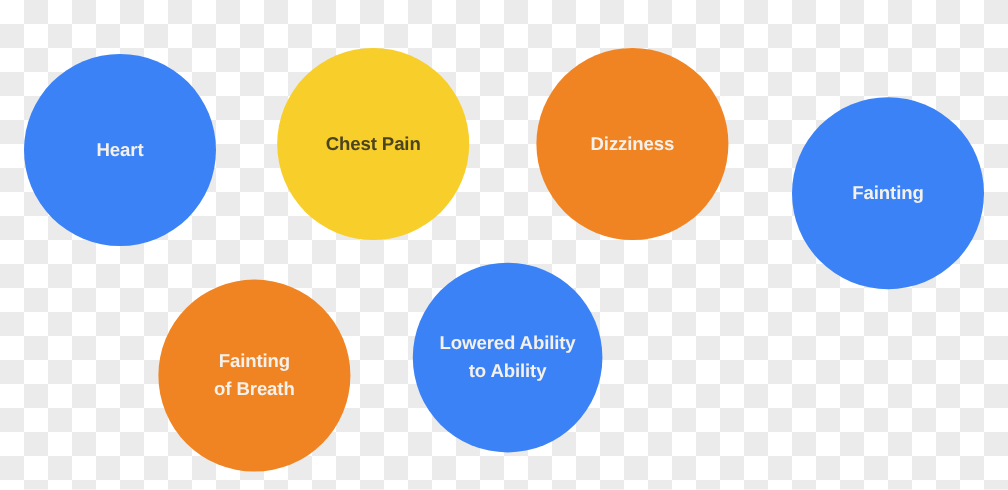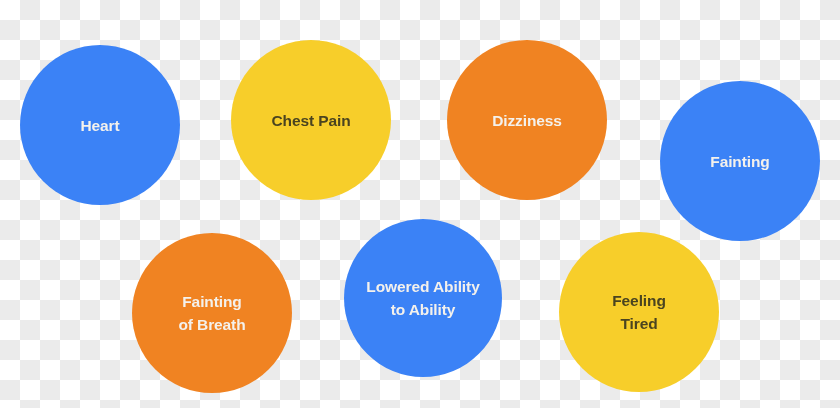--- a/index.html
+++ b/index.html
@@ -87,20 +87,14 @@
     </span>
   </div>
 
   <div class="bubble slate" style="left:344px; top:219px; width:158px; height:158px;align-items:center;">
     <span class="bubble-label">
       <span class="line">Lowered Ability</span>
       <span class="line">to Ability</span>
     </span>
   </div>
 
-  <div class="bubble yellow" style="left:559px; top:232px; width:160px; height:160px;">
-    <span class="bubble-label">
-      <span class="line">Feeling</span>
-      <span class="line">Tired</span>
-    </span>
-  </div>
 
 </div>
 
 </body></html>

